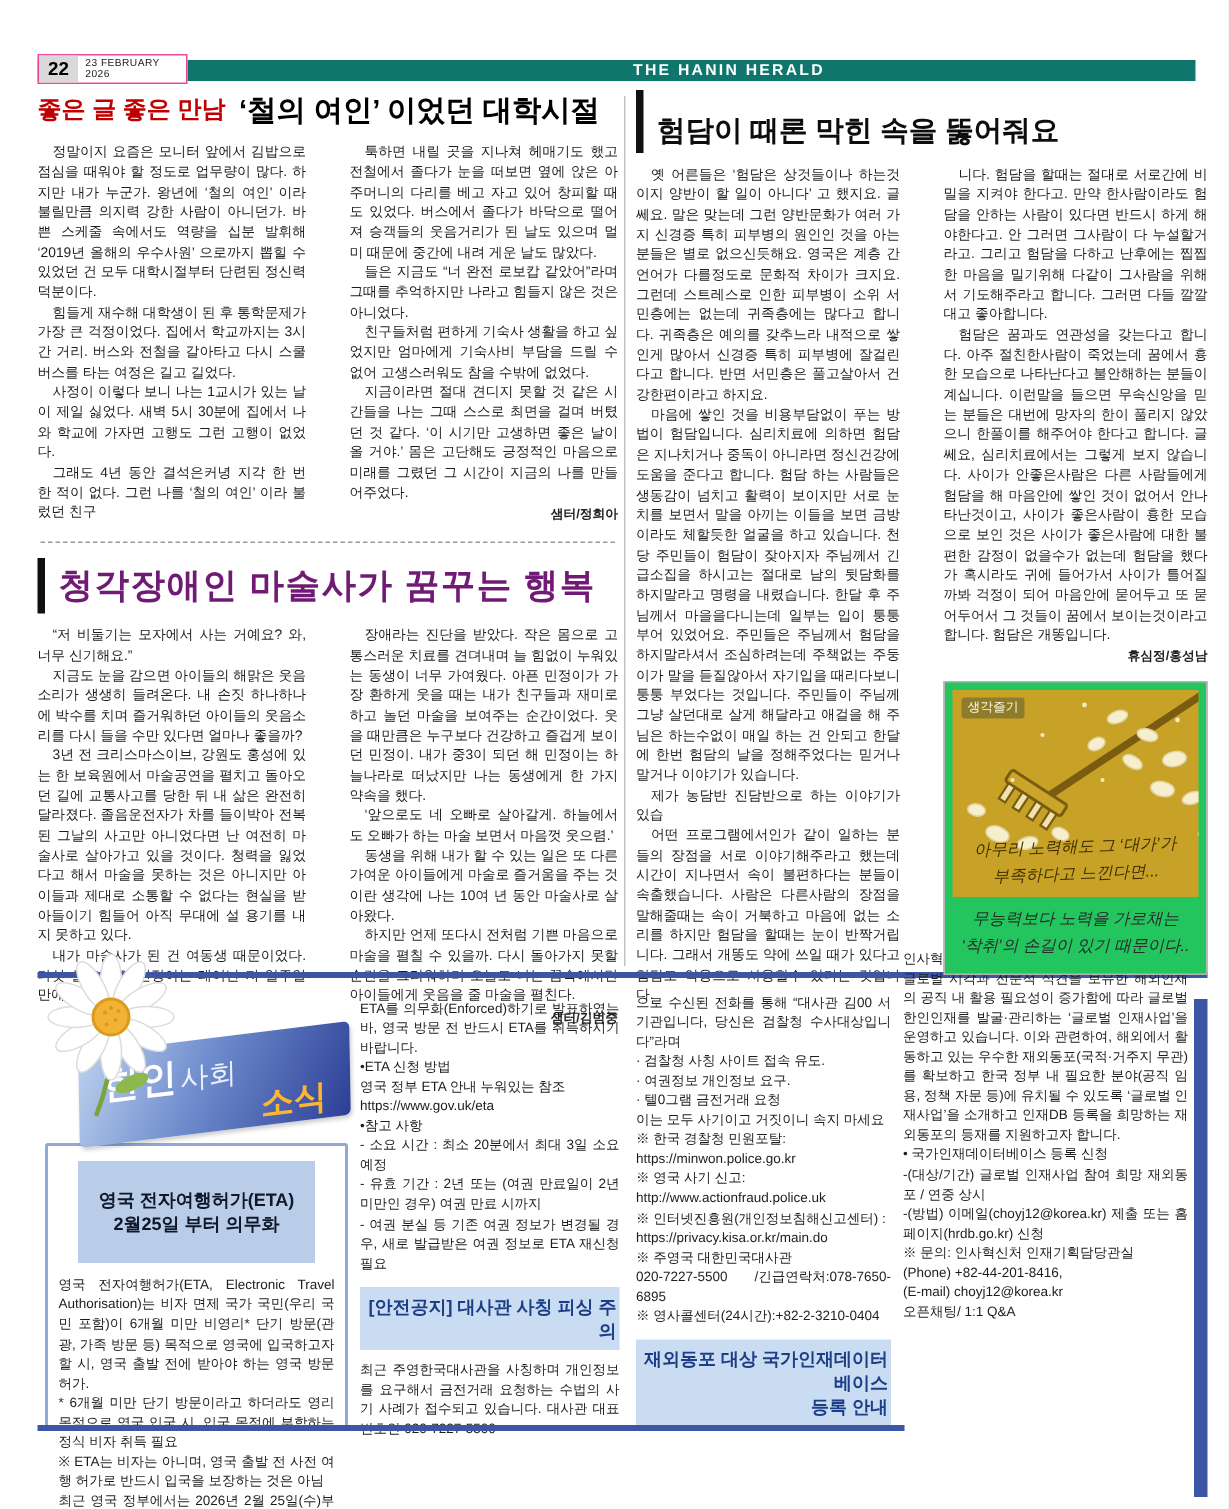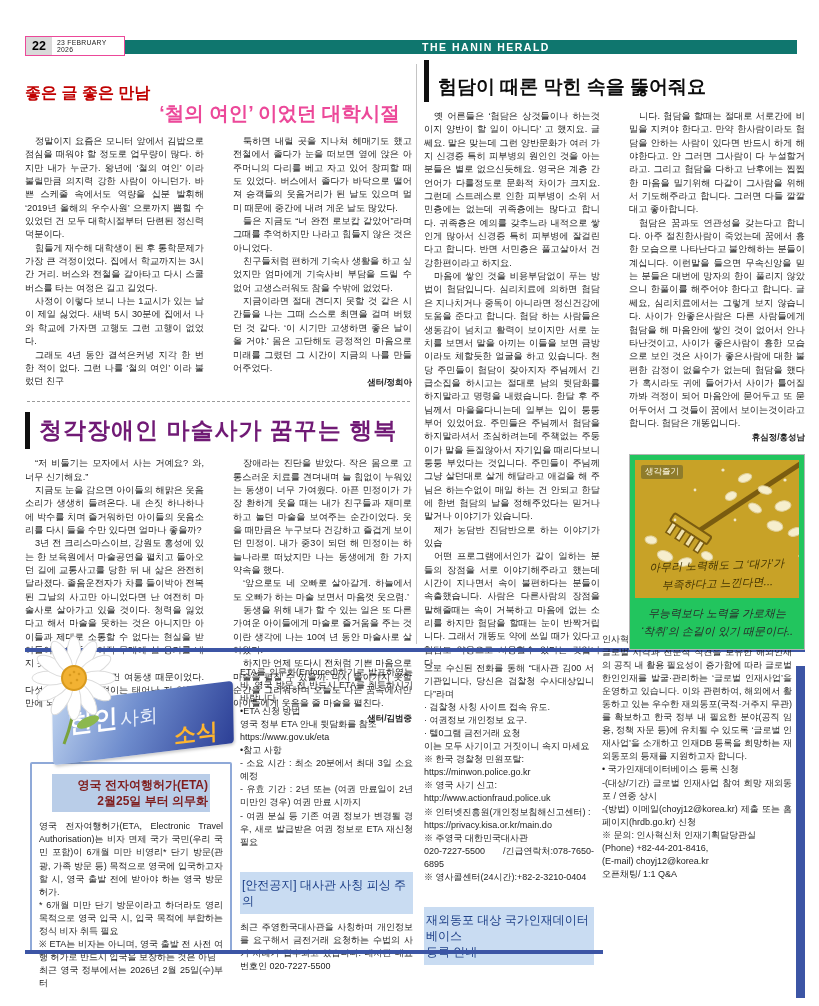--- a/index.html
+++ b/index.html
@@ -13,21 +13,21 @@
   .pagenum { background:#d9d9d9; font-weight:bold; font-size:12.5px; padding:1px 6px; height:100%; display:flex; align-items:center; }
   .pagedate { font-size:6.8px; color:#222; margin-left:5px; letter-spacing:.3px; }
 
   
   .left-articles { position:absolute; left:25px; top:60px; width:387px; }
   .right-article { position:absolute; left:424px; top:60px; width:381px; }
   .vdivider { position:absolute; left:416px; top:64px; width:1px; height:580px; background:#c4c4c4; }
   .headrow { display:flex; align-items:center; gap:9px; margin-bottom:8px; }
   .headbar { width:5px; align-self:stretch; background:#101010; }
   .kicker { color:#c00000; font-weight:bold; font-size:16px; white-space:nowrap; }
-  .title1 { font-weight:bold; font-size:19.5px; color:#ec4899; white-space:nowrap;margin-top:40px; }
+  .title1 { font-weight:bold; font-size:19.5px; color:#000000; white-space:nowrap; }
   .title2 { font-weight:bold; font-size:19px; color:#0d0d0d; padding:2px 0;margin-top:12px; }
   .title3 { font-weight:900; font-size:23px; color:#701a75; padding:3px 0; letter-spacing:1px; }
   .cols { display:flex; gap:29px; }
   .ncol { flex:1; min-width:0; }
   p.body { font-size:9.2px; line-height:1.45; text-align:justify; text-indent:10px; color:#1c1c1c; }
   p.byline { font-size:8.5px; font-weight:bold; color:#222; text-align:right; margin-top:2px; }
   .dashed-sep { border-top:1px dashed #9a9a9a; margin:12px 2px 10px 2px; }
 
   
   .thought-box { margin-top:10px; border:1px solid #b5b5b5; background:#22c55e; padding:5px; position:relative; z-index:3; }
@@ -40,25 +40,25 @@
   .bottom-divider { position:absolute; left:25px; top:648px; width:780px; height:4px; background:#3c55a5; }
   .daisy { position:absolute; left:24px; top:634px; z-index:4; }
   .banner { position:absolute; left:52px; top:692px; width:182px; height:62px; transform:rotate(-7deg) skewX(-6deg); background:linear-gradient(115deg,#bcd1ee 0%, #6e8ccd 45%, #2c3f96 100%); border-radius:4px; z-index:3; padding:6px 10px 0 16px; box-shadow:1px 2px 3px rgba(0,0,0,.2); }
   .bw1 { color:#ffffff; font-weight:900; font-size:25px; }
   .bw2 { color:#e9effb; font-size:19px; margin-left:2px; }
   .bw3 { color:#ffb52e; font-weight:900; font-size:22px; text-align:right; margin-top:-6px; margin-right:6px; }
 
   .btext { font-size:9px; line-height:1.45; color:#1c1c1c; }
   .btext p { margin:0; text-align:justify; }
   .eta-box { position:absolute; left:30px; top:762px; width:202px; height:192px; border:2px solid #8fa9d8; border-radius:2px; padding:8px 7px 4px 7px; }
-  .eta-title { width:158px; margin:2px auto 8px auto; background:#b9cde8; color:#7f1d1d; font-weight:bold; font-size:12px; text-align:right; line-height:1.35; padding:3px 2px; }
+  .eta-title { width:158px; margin:2px auto 8px auto; background:#b9cde8; color:#0f172a; font-weight:bold; font-size:12px; text-align:center; line-height:1.35; padding:18px 2px; }
   .bcol2 { position:absolute; left:240px; top:666px; width:173px; }
   .bcol3 { position:absolute; left:424px; top:662px; width:170px; }
   .bcol4 { position:absolute; left:602px; top:633px; width:190px; }
-  .subbox { background:#c9dcf2; color:#1c3e86; font-weight:normal; font-size:12px; text-align:left; padding:5px 2px; margin:23px 0 7px 0; line-height:1.35; }
+  .subbox { background:#c9dcf2; color:#1c3e86; font-weight:bold; font-size:12px; text-align:right; padding:5px 2px; margin:9px 0 7px 0; line-height:1.35; }
   .bottom-line { position:absolute; left:25px; top:950px; width:578px; height:4px; background:#3c55a5; }
   .right-bar { position:absolute; left:796px; top:666px; width:9px; height:332px; background:#3c55a5; }
 </style>
 </head>
 <body>
 
 <div class="page">
 
   <div class="masthead-bar">
     <span>THE HANIN HERALD</span>
@@ -226,21 +226,21 @@
     </div>
     <p>영국 전자여행허가(ETA, Electronic Travel Authorisation)는 비자 면제 국가 국민(우리 국민 포함)이 6개월 미만 비영리* 단기 방문(관광, 가족 방문 등) 목적으로 영국에 입국하고자할 시, 영국 출발 전에 받아야 하는 영국 방문 허가.</p>
     <p>* 6개월 미만 단기 방문이라고 하더라도 영리 목적으로 영국 입국 시, 입국 목적에 부합하는 정식 비자 취득 필요</p>
     <p>※ ETA는 비자는 아니며, 영국 출발 전 사전 여행 허가로 반드시 입국을 보장하는 것은 아님</p>
     <p>최근 영국 정부에서는 2026년 2월 25일(수)부터</p>
   </div>
 
   <div class="bcol2 btext">
     <p>ETA를 의무화(Enforced)하기로 발표하였는바, 영국 방문 전 반드시 ETA를 취득하시기 바랍니다.</p>
     <p>•ETA 신청 방법</p>
-    <p>영국 정부 ETA 안내 뒷담화를 참조</p>
+    <p>영국 정부 ETA 안내 누워있는 참조</p>
     <p>https://www.gov.uk/eta</p>
     <p>•참고 사항</p>
     <p>- 소요 시간 : 최소 20분에서 최대 3일 소요 예정</p>
     <p>- 유효 기간 : 2년 또는 (여권 만료일이 2년 미만인 경우) 여권 만료 시까지</p>
     <p>- 여권 분실 등 기존 여권 정보가 변경될 경우, 새로 발급받은 여권 정보로 ETA 재신청 필요</p>
     <div class="subbox">[안전공지] 대사관 사칭 피싱 주의</div>
     <p>최근 주영한국대사관을 사칭하며 개인정보를 요구해서 금전거래 요청하는 수법의 사기 사례가 접수되고 있습니다. 대사관 대표번호인 020-7227-5500</p>
   </div>
 
   <div class="bcol3 btext">

